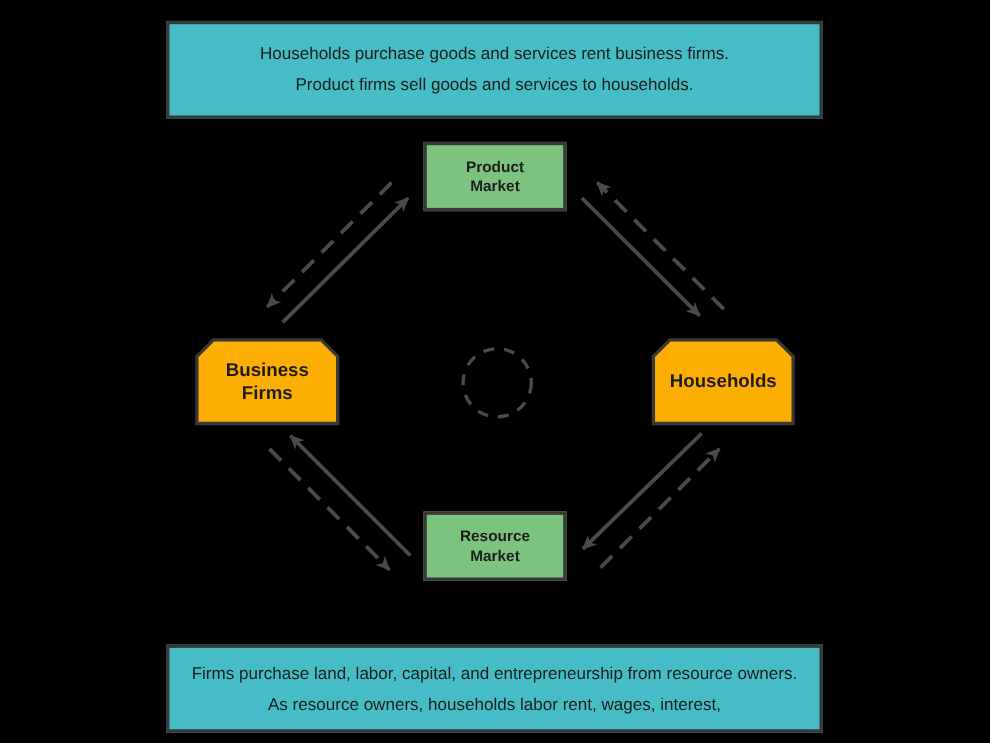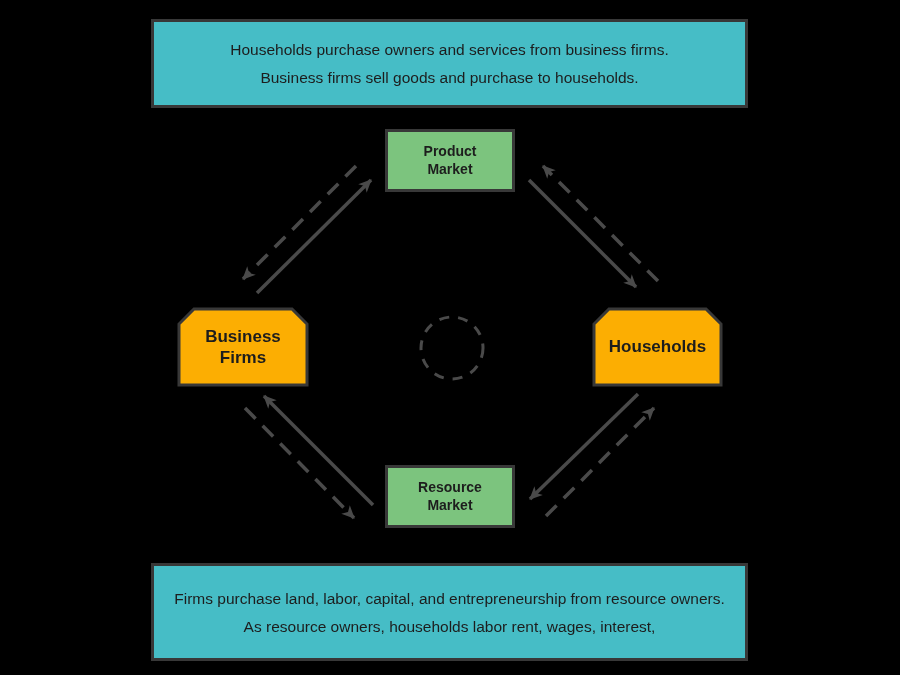--- a/index.html
+++ b/index.html
@@ -31,21 +31,21 @@
     display: flex;
     flex-direction: column;
     justify-content: center;
     align-items: center;
     color: #1d1d1d;
     font-size: 15.5px;
     line-height: 21px;
     text-align: center;
   }
   .panel-top { top: 19px; height: 89px; }
-  .panel-bottom { top: 563px; height: 98px; }
+  .panel-bottom { top: 586px; height: 80px; }
   .para-gap { margin-bottom: 7px; }
   
   .market {
     position: absolute;
     left: 385px;
     width: 130px;
     height: 63px;
     background: #7cc47e;
     border: 3px solid #383838;
     box-sizing: border-box;
@@ -101,22 +101,22 @@
     <line x1="638" y1="394" x2="530" y2="499" stroke="#4a4a4a" stroke-width="3.5" marker-end="url(#ah)"></line>
     <line x1="373" y1="505" x2="264" y2="396" stroke="#4a4a4a" stroke-width="3.5" marker-end="url(#ah)"></line>
 
     <line x1="356" y1="166" x2="243" y2="279" stroke="#4a4a4a" stroke-width="3.5" stroke-dasharray="15 10" marker-end="url(#ah)"></line>
     <line x1="658" y1="281" x2="543" y2="166" stroke="#4a4a4a" stroke-width="3.5" stroke-dasharray="15 10" marker-end="url(#ah)"></line>
     <line x1="546" y1="516" x2="654" y2="408" stroke="#4a4a4a" stroke-width="3.5" stroke-dasharray="15 10" marker-end="url(#ah)"></line>
     <line x1="245" y1="408" x2="354" y2="518" stroke="#4a4a4a" stroke-width="3.5" stroke-dasharray="15 10" marker-end="url(#ah)"></line>
   </svg>
 
   <div class="panel panel-top">
-    <div class="para-gap">Households purchase owners and services from business firms.</div>
-    <div>Business firms sell goods and purchase to households.</div>
+    <div class="para-gap">Households purchase goods and services rent business firms.</div>
+    <div>Product firms sell goods and services to households.</div>
   </div>
 
   <div class="panel panel-bottom">
     <div class="para-gap">Firms purchase land, labor, capital, and entrepreneurship from resource owners.</div>
     <div>As resource owners, households labor rent, wages, interest,</div>
   </div>
 
   <div class="market market-product">
     <div class="label">Product Market</div>
   </div>

